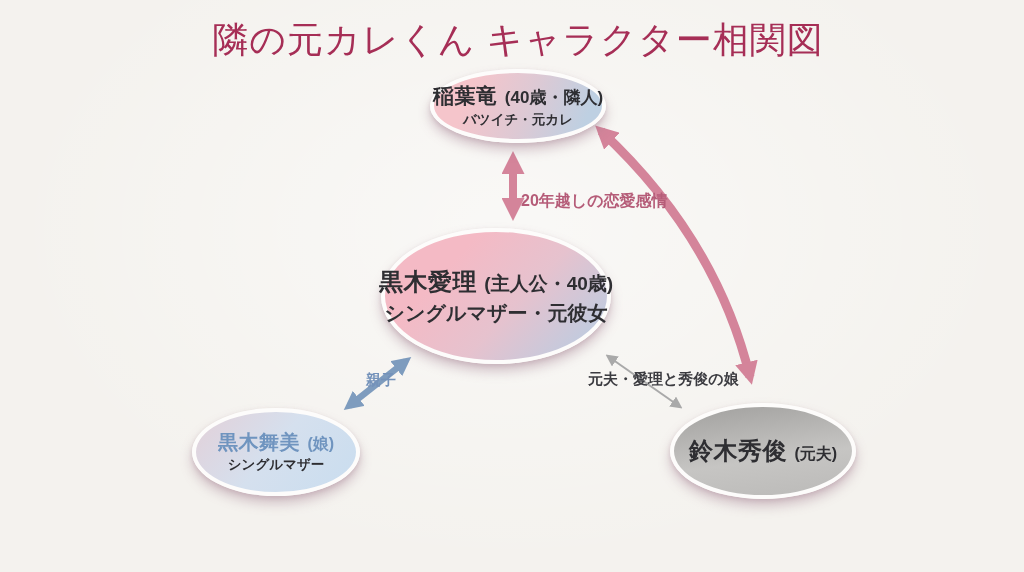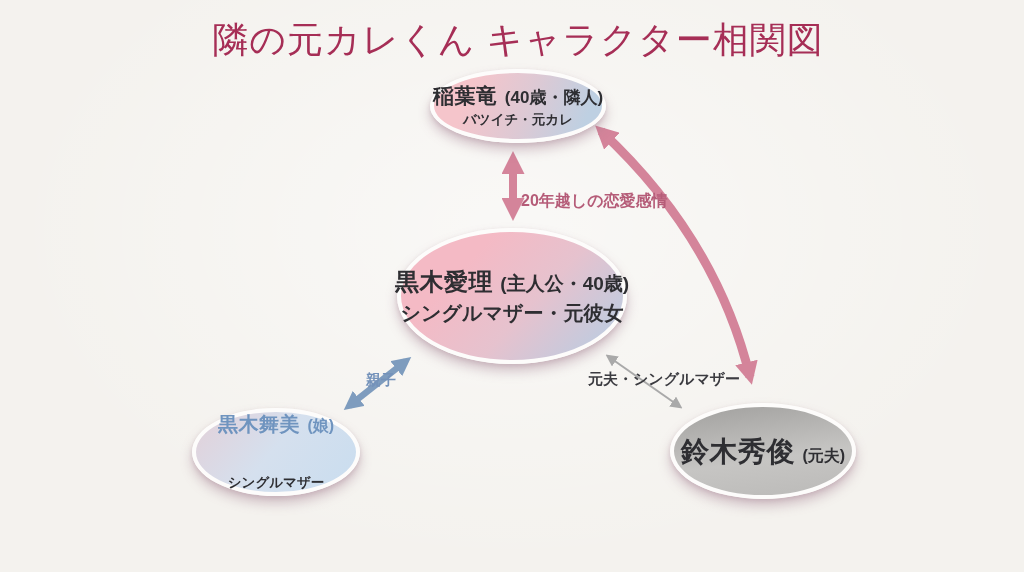--- a/index.html
+++ b/index.html
@@ -26,34 +26,34 @@
   .node .name-line{white-space:nowrap;font-weight:bold;}
   .node .nm{letter-spacing:.5px;}
   .node .pr{margin-left:3px;}
   .node .desc{font-weight:bold;white-space:nowrap;}
   
   .node-inaba{left:430px;top:69px;width:168px;height:66px;
     background:linear-gradient(112deg,#f5c5cb 22%,#ddc9d4 55%,#bed0e2 88%);}
   .node-inaba .nm{font-size:21px;}
   .node-inaba .pr{font-size:17px;}
   .node-inaba .desc{font-size:13.5px;margin-top:2px;}
-  .node-airi{left:397px;top:228px;width:222px;height:128px;
+  .node-airi{left:381px;top:228px;width:222px;height:128px;
     background:linear-gradient(133deg,#f4bac5 28%,#e6c2ce 58%,#b9cde2 95%);}
   .node-airi .nm{font-size:24px;}
   .node-airi .pr{font-size:19px;}
   .node-airi .desc{font-size:20px;margin-top:4px;}
   .node-maimi{left:192px;top:408px;width:160px;height:80px;
-    background:linear-gradient(130deg,#e1d2db 6%,#d5e0ee 48%,#c9ddef 100%);justify-content:space-between;}
+    background:linear-gradient(130deg,#e1d2db 6%,#d5e0ee 48%,#c9ddef 100%);}
   .node-maimi .name-line{color:#6f94bf;}
   .node-maimi .nm{font-size:20px;}
   .node-maimi .pr{font-size:16px;}
   .node-maimi .desc{font-size:13.5px;margin-top:2px;}
   .node-suzuki{left:670px;top:403px;width:178px;height:88px;
     background:linear-gradient(172deg,#a5a4a2 6%,#c6c5c3 58%,#bbbab8 100%);}
-  .node-suzuki .nm{font-size:28px;}
+  .node-suzuki .nm{font-size:24px;}
   .node-suzuki .pr{font-size:16px;}
   .node-suzuki .desc{font-size:13.5px;margin-top:2px;}
   
   .rel-label{position:absolute;font-weight:bold;white-space:nowrap;}
   .rel-love{left:521px;top:173px;font-size:16px;color:#b55c78;margin-top:18px;}
   .rel-oyako{left:366px;top:371px;font-size:15px;color:#7492ba;}
   .rel-ex{left:588px;top:370px;font-size:15px;color:#3b3b40;}
 </style>
 </head>
 <body>
@@ -110,15 +110,15 @@
 
   <div class="node node-suzuki">
     <div class="name-line">
       <span class="nm">鈴木秀俊</span>
       <span class="pr">(元夫)</span>
     </div>
   </div>
 
   <div class="rel-label rel-love">20年越しの恋愛感情</div>
   <div class="rel-label rel-oyako">親子</div>
-  <div class="rel-label rel-ex">元夫・シングルマザー</div>
+  <div class="rel-label rel-ex">元夫・愛理と秀俊の娘</div>
 
 </div>
 
 </body></html>

